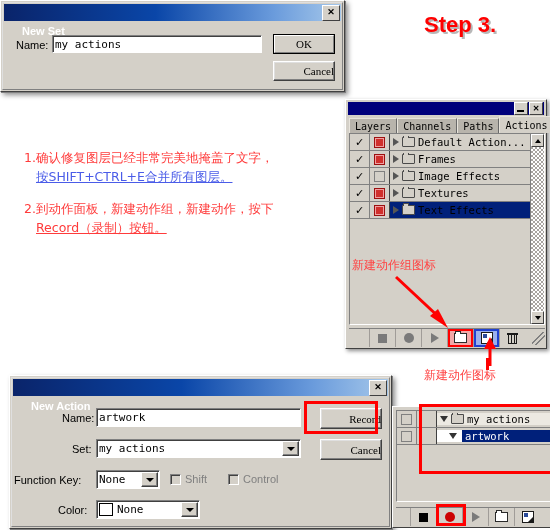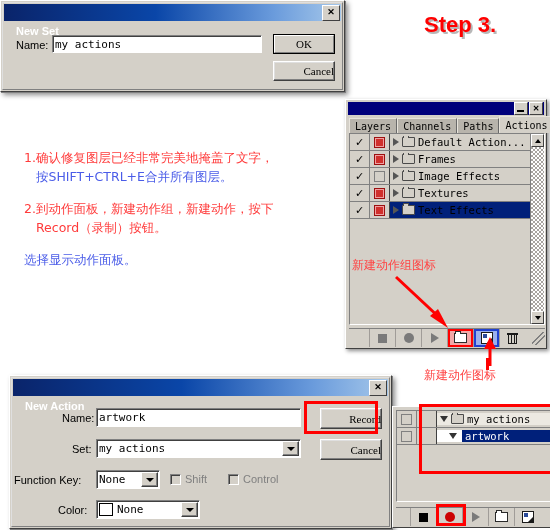--- a/index.html
+++ b/index.html
@@ -21,21 +21,21 @@
     border-top:1px solid #dfdfdf;border-left:1px solid #dfdfdf;
     border-right:1px solid #808080;border-bottom:1px solid #808080;
   }
   .titlebar{
     position:absolute;left:3px;right:3px;top:3px;height:17px;
     background:linear-gradient(to right,#0a246a 0%,#0a46a8 45%,#6a9bdc 80%,#a6c8ea 100%);
     display:flex;align-items:center;
   }
   .titlebar .ttl{
     color:#fff;font-weight:bold;font-size:11px;
-    font-family:"Liberation Sans",sans-serif;padding-left:12px;letter-spacing:0px;
+    font-family:"Liberation Sans",sans-serif;padding-left:18px;letter-spacing:0px;
     white-space:nowrap;
     margin-top:36px;
   }
   .tb-spacer{flex:1}
   .closebtn{
     width:16px;height:14px;margin-right:1px;background:#d4d0c8;
     border-top:1px solid #ffffff;border-left:1px solid #ffffff;
     border-right:1px solid #404040;border-bottom:1px solid #404040;
     display:flex;align-items:center;justify-content:center;
     font-size:9px;font-weight:bold;line-height:1;color:#000;
@@ -110,21 +110,21 @@
 
   
   #instructions{
     position:absolute;left:24px;top:148px;width:310px;
     font-family:"DejaVu Sans","Liberation Sans",sans-serif;
     font-size:12.5px;line-height:19px;
   }
   #instructions .p{margin-bottom:13px;}
   #instructions .red{color:#ff3b3b;}
   #instructions .blue{color:#4a5ce8;}
-  #instructions .ind{display:block;padding-left:12px;}
+  #instructions .ind{display:block;padding-left:12px;text-decoration:underline;}
 
   
   .palette{
     position:absolute;background:#d4d0c8;
     border-top:1px solid #ffffff;border-left:1px solid #ffffff;
     border-right:1px solid #404040;border-bottom:1px solid #404040;
     box-shadow:2px 2px 4px rgba(0,0,0,.45);
     box-sizing:border-box;
   }
   .pal-title{
@@ -300,21 +300,20 @@
 <div id="instructions">
   <div class="p">
     <span class="red"><span>1.</span><span>确认修复图层已经非常完美地掩盖了文字，</span></span>
     <span class="ind blue">按SHIFT+CTRL+E合并所有图层。</span>
   </div>
   <div class="p">
     <span class="red"><span>2.</span><span>到动作面板，新建动作组，新建动作，按下</span></span>
     <span class="ind red">Record（录制）按钮。</span>
   </div>
   <div class="p">
-    <span class="blue" style="display:block;">选择显示动作面板。</span>
   </div>
 </div>
 
 <div class="palette" style="left:345px;top:99px;width:202px;height:250px;">
   <div class="pal-title">
     <span class="mb"></span>
     <span class="cb">✕</span>
   </div>
 
   <div class="tabs" style="left:3px;top:16px;width:196px;">

